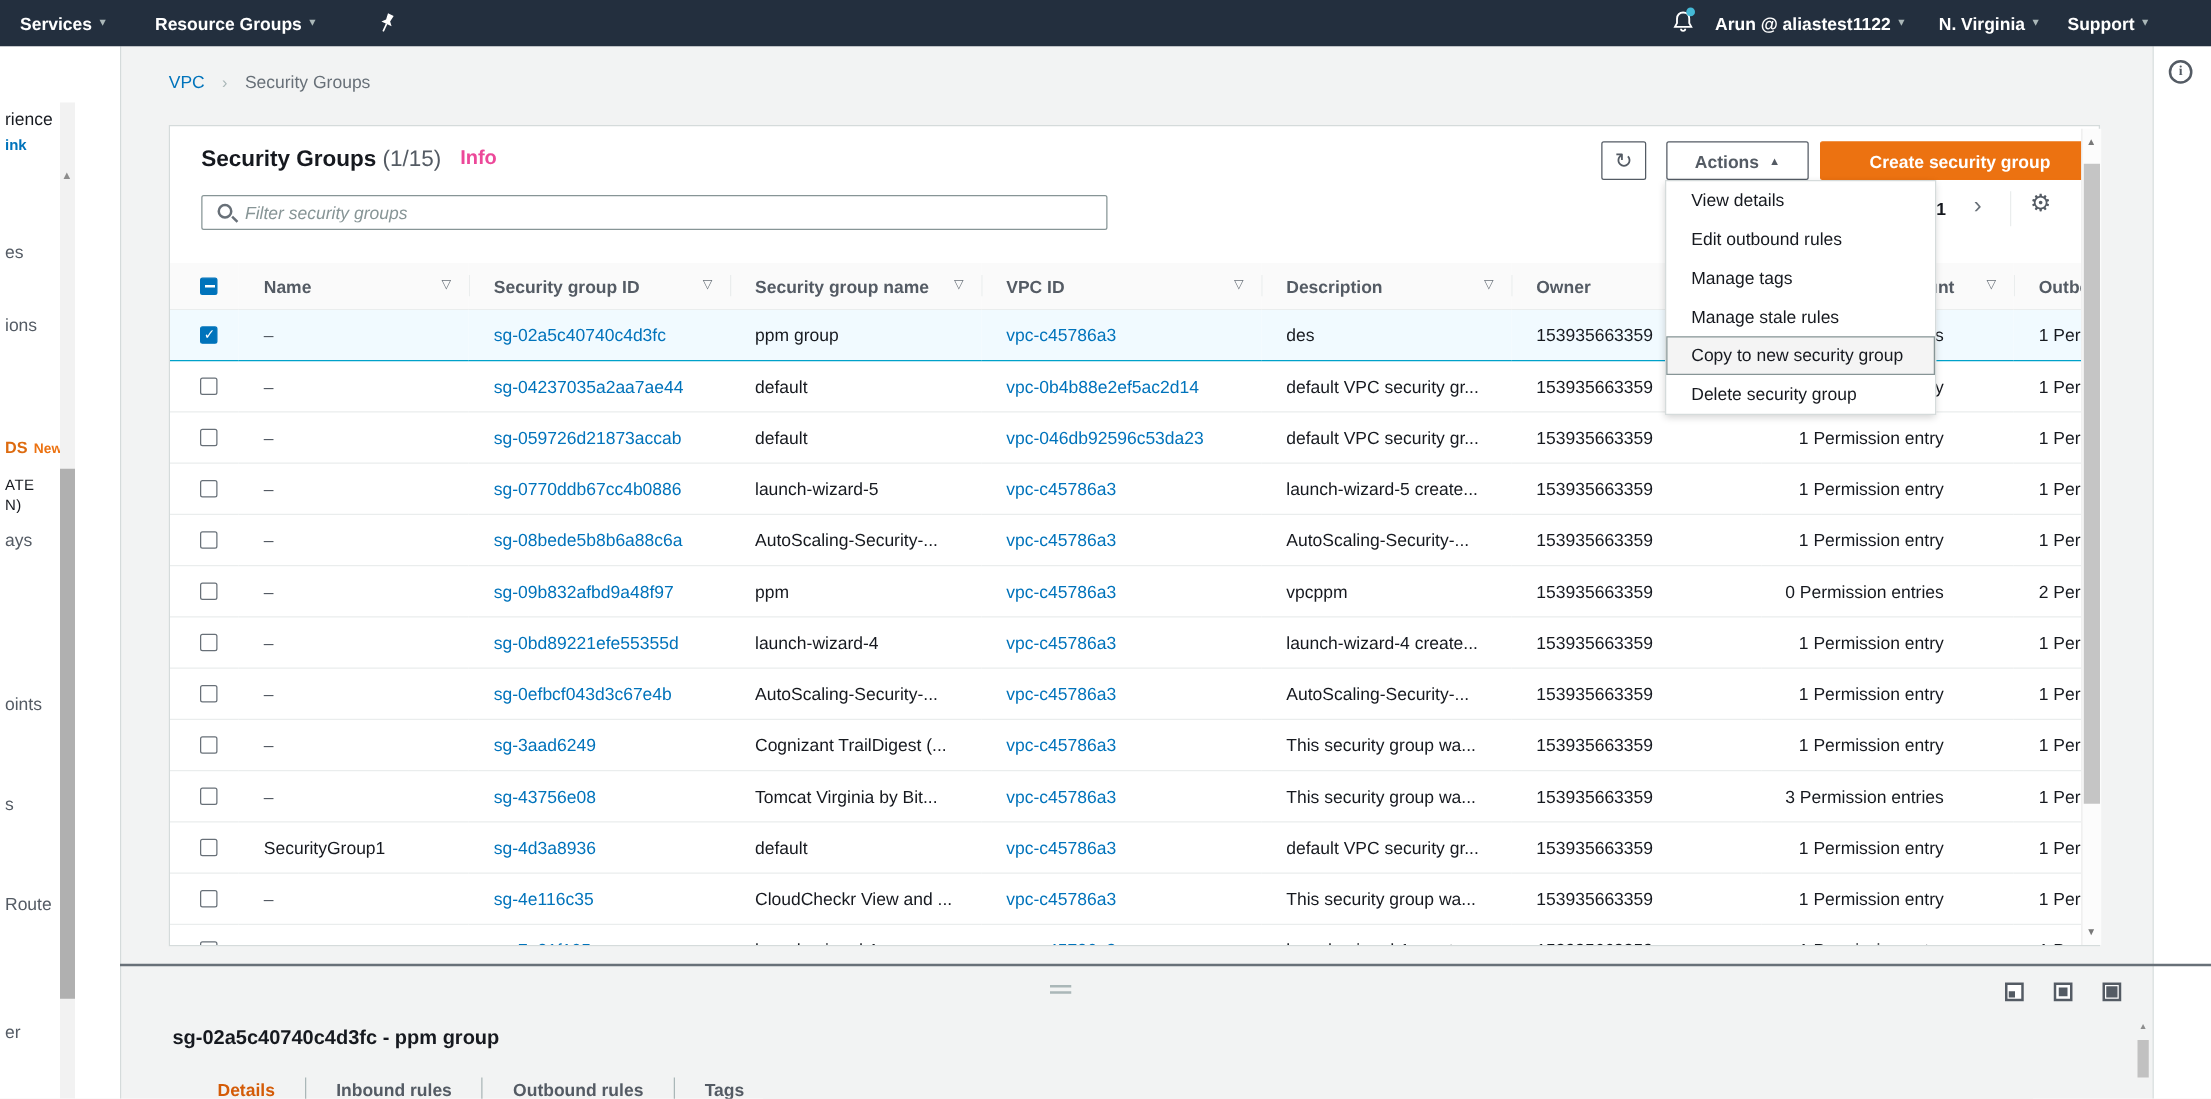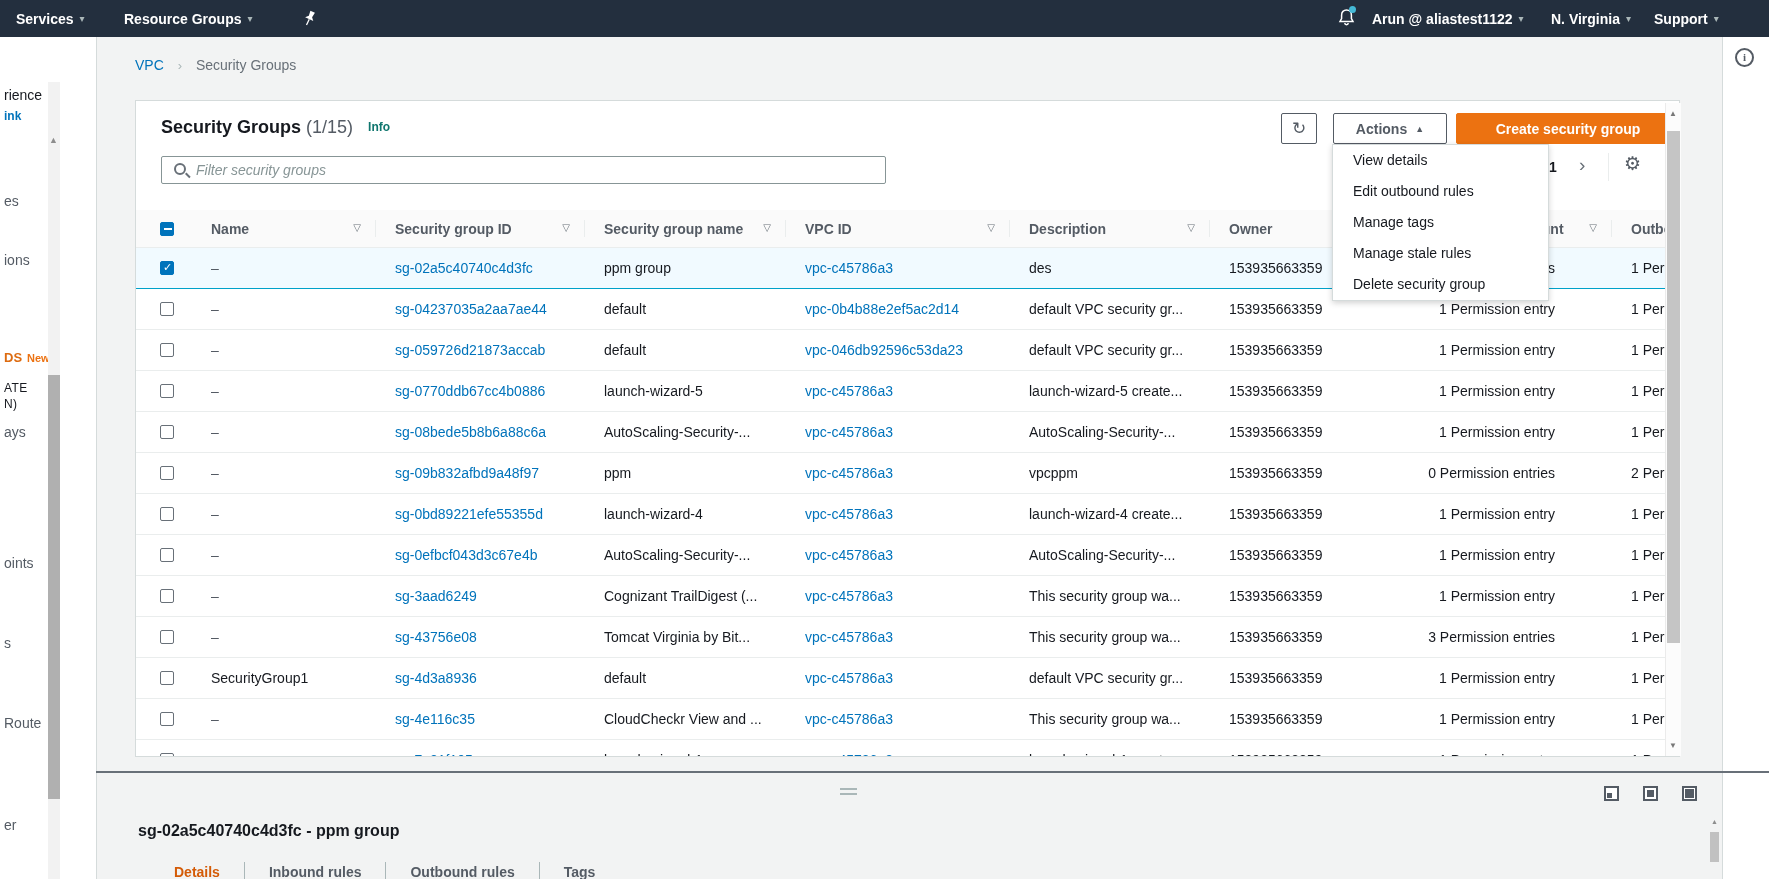--- a/index.html
+++ b/index.html
@@ -38,21 +38,21 @@
               border-left:1px solid #d5dbdb;z-index:3}
   .info-circle{position:absolute;left:12px;top:11px;width:15px;height:15px;border:2px solid #545b64;
                border-radius:50%;color:#545b64;font-size:11px;font-weight:bold;text-align:center;
                line-height:15px;font-family:"Liberation Serif",serif;cursor:pointer}
   
   .panel{position:absolute;left:135px;top:100px;width:1545px;height:657px;background:#ffffff;
          border:1px solid #d5dbdb;box-sizing:border-box;z-index:10}
   .panel-title{position:absolute;left:25px;top:16px;font-size:18px;color:#16191f;white-space:nowrap}
   .panel-title b{font-weight:bold}
   .panel-count{color:#545b64;font-weight:normal}
-  .info-link{color:#0f766e;font-size:12px;font-weight:bold;margin-left:10px;cursor:pointer;vertical-align:2px}
+  .info-link{color:#ec4899;font-size:16px;font-weight:bold;margin-left:10px;cursor:pointer;vertical-align:2px}
   .btn{position:absolute;top:12px;height:31px;box-sizing:border-box;border:1px solid #545b64;
        border-radius:2px;background:#fff;color:#545b64;font-weight:bold;font-size:14px;
        display:flex;align-items:center;justify-content:center;cursor:pointer}
   .btn-refresh{left:1145px;width:36px;font-size:17px;font-weight:normal}
   .btn-actions{left:1197px;width:114px}
   .btn-actions .caret{font-size:9px;margin-left:8px}
   .btn-create{left:1320px;width:224px;background:#ec7211;border-color:#ec7211;color:#ffffff}
   .filter-wrap{position:absolute;left:25px;top:55px;width:725px;height:28px}
   .filter-input{width:100%;height:100%;box-sizing:border-box;border:1px solid #879596;border-radius:2px;
                 padding:0 8px 0 34px;font-size:14px;font-style:italic;color:#16191f;outline:none;
@@ -427,20 +427,21 @@
     <div class="arr" style="top:6px">▲</div>
     <div class="thumb"></div>
     <div class="arr" style="bottom:6px">▼</div>
   </div>
 
   <div class="menu" id="actions-menu">
       <div class="menu-item">View details</div>
       <div class="menu-item">Edit outbound rules</div>
       <div class="menu-item">Manage tags</div>
       <div class="menu-item">Manage stale rules</div>
+      <div class="menu-item hl">Copy to new security group</div>
       <div class="menu-item">Delete security group</div>
     </div>
 </div>
 
 <div class="splitter"></div>
 <div class="drag-handle">
     <i></i>
     <i></i>
   </div>
 

